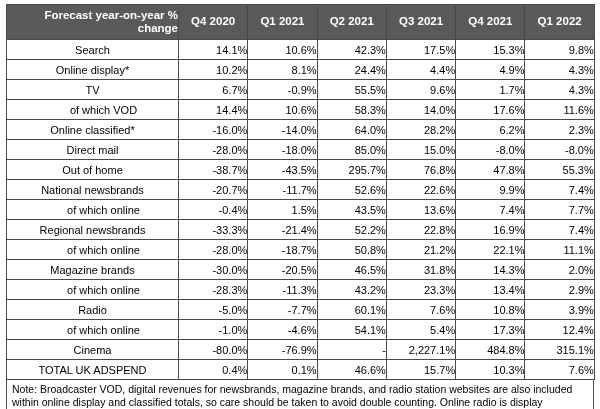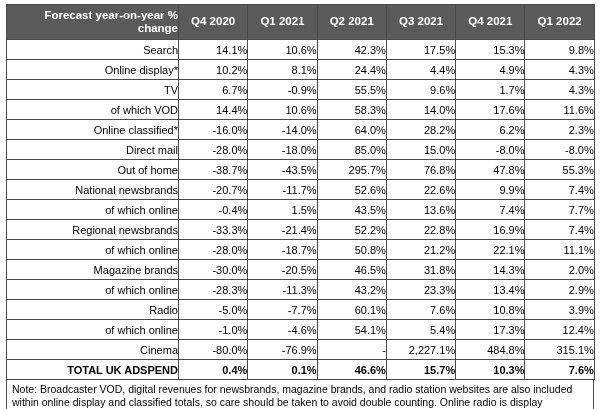--- a/index.html
+++ b/index.html
@@ -45,35 +45,35 @@
   }
   col.c0 { width: 172px; }
   col.cn { width: 69.3px; }
 
   tbody td {
     height: 19px;
     font-size: 11px;
     color: #000;
   }
   td.lbl {
-    text-align: right;
+    text-align: center;
     padding-left: 6px;
     white-space: nowrap;
     overflow: hidden;
   }
   td.lbl.indent {
     padding-left: 22px;
   }
   td.num {
     text-align: right;
     padding-right: 7px;
     white-space: nowrap;
   }
   tr.total td {
-    font-weight: bold;
+    font-weight: normal;
   }
   td.ital {
   }
   .note {
     width: 588px;
     box-sizing: border-box;
     border: 1px solid #4a4a4a;
     border-top: none;
     padding: 3px 5px 4px 5px;
     font-size: 10.5px;

